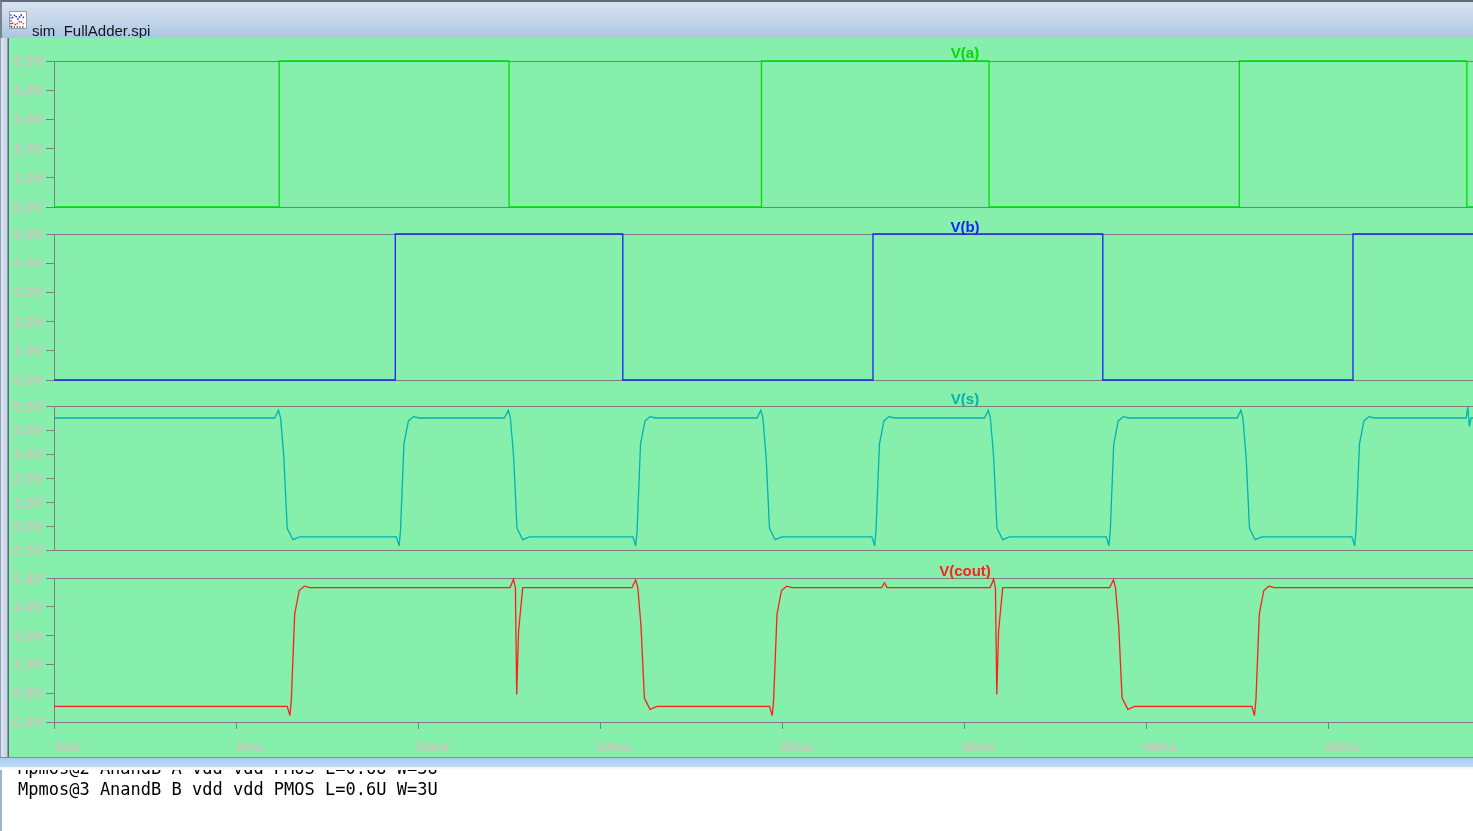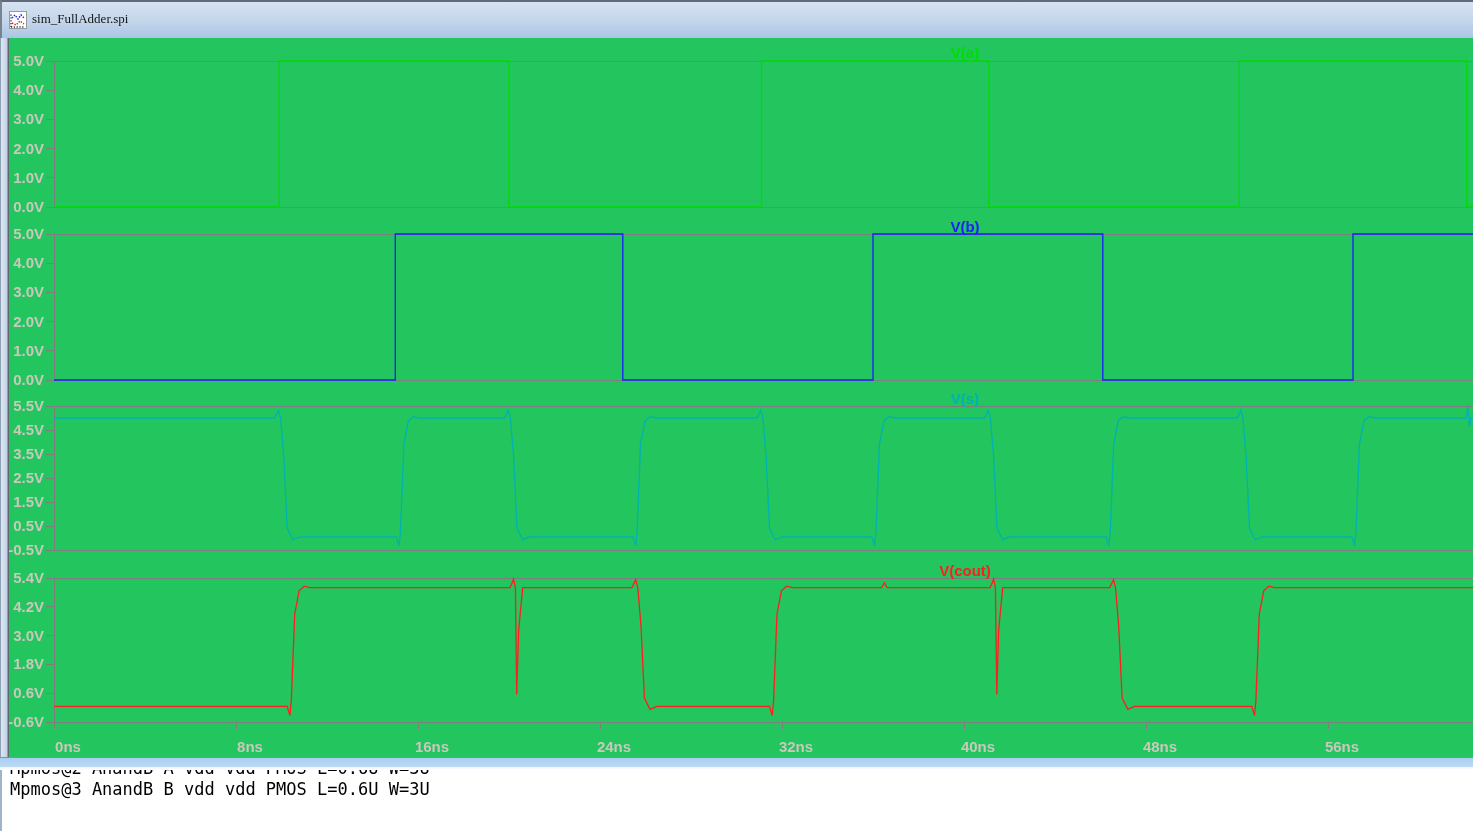--- a/index.html
+++ b/index.html
@@ -9,47 +9,47 @@
   }
   
   .titlebar{
     position:absolute;left:0;top:0;width:1473px;height:38px;
     background:linear-gradient(#d6e2f1 0%,#c3d5ea 55%,#aac6e3 100%);
     border-top:2px solid #5f6b78;border-left:2px solid #77848f;
     box-sizing:border-box;
   }
   .titlebar .doc-icon{position:absolute;left:7px;top:9px;width:18px;height:18px;}
   .titlebar .title-text{
-    position:absolute;left:30px;top:9px;font-size:13px;color:#151515;
-    font-family:Liberation Serif, serif;
+    position:absolute;left:30px;top:20px;font-size:15px;color:#151515;
+    font-family:Liberation Sans, sans-serif;
   }
   
   .waveform{
-    position:absolute;left:0;top:38px;width:1473px;height:719px;background:#22c55e;
+    position:absolute;left:0;top:38px;width:1473px;height:719px;background:#86efac;
   }
   .waveform svg{position:absolute;left:0;top:0;}
   .left-frame{
     position:absolute;left:0;top:38px;width:9px;height:719px;
     background:linear-gradient(90deg,#8fa1b5 0,#8fa1b5 1px,#dde7f2 1px,#c3d2e3 7px,#5c6773 8px,#5c6773 9px);
     z-index:5;
   }
   
   .frame-strip{
     position:absolute;left:0;top:757px;width:1473px;height:13px;
     background:linear-gradient(#6f93bb 0,#6f93bb 1px,#a9cdf0 1px,#bedbf6 10px,#eef4fb 10px,#ffffff 13px);
   }
   
   .netlist{
     position:absolute;left:0;top:770px;width:1473px;height:61px;
     background:#ffffff;overflow:hidden;
     border-left:2px solid #9fb4c9;box-sizing:border-box;
   }
   .netlist .nl-line{
     font-family:"DejaVu Sans Mono","Liberation Mono",monospace;
-    font-size:17px;line-height:21px;white-space:pre;padding-left:8px;
+    font-size:17px;line-height:21px;white-space:pre;padding-left:16px;
   }
   .netlist .nl-line.clipped{margin-top:-12px;}
 </style>
 </head>
 <body>
 
 <div class="titlebar">
   <svg class="doc-icon" viewBox="0 0 18 18">
     <rect x="0.5" y="0.5" width="17" height="17" fill="#ffffff" stroke="#9a9a9a"></rect>
     <polyline points="2,16 2,2" stroke="#303030" stroke-width="1.4" stroke-dasharray="1.2,1.6" fill="none"></polyline>

